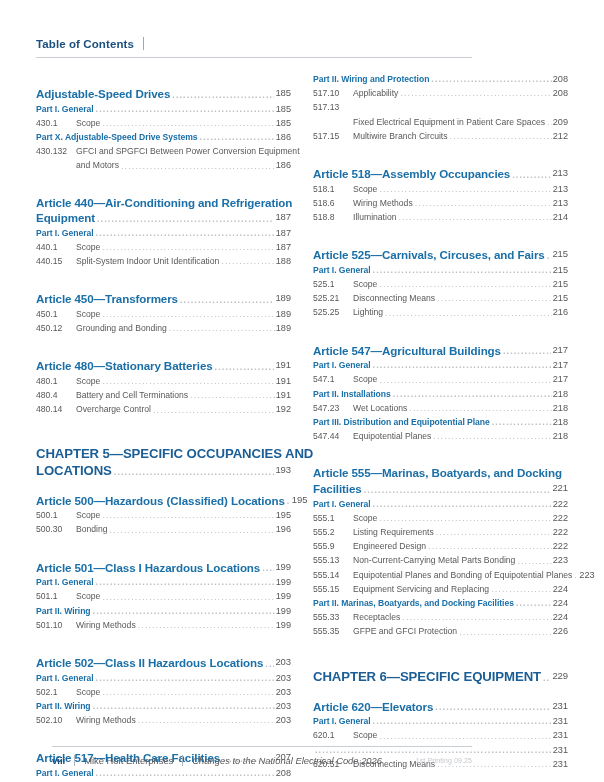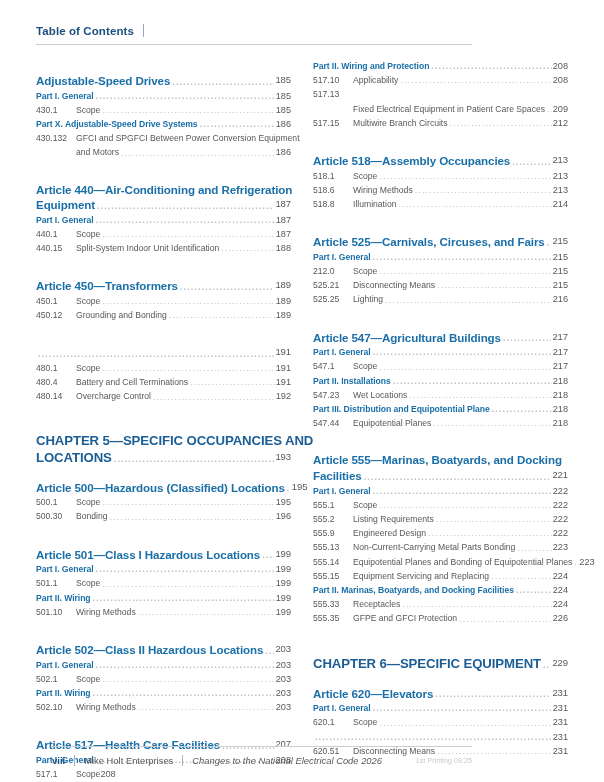--- a/index.html
+++ b/index.html
@@ -13,21 +13,21 @@
     font-family: "Liberation Sans", sans-serif;
     color: #58585b;
     overflow: hidden;
   }
 
   .page {
     position: relative;
     width: 508px;
     height: 782px;
     box-sizing: border-box;
-    padding: 0 36px;
+    padding: 13px 36px;
   }
 
   
   .header {
     padding-top: 24px;
   }
   .header-row {
     display: flex;
     align-items: center;
     gap: 9px;
@@ -278,20 +278,21 @@
         </div>
         <div class="entry section">
           <span class="num">450.12</span>
           <span class="txt">Grounding and Bonding</span>
           <span class="leader">........................................................................................................................</span>
           <span class="pg">189</span>
         </div>
         <div class="spacer-sm"></div>
         <div class="article">
           <div class="entry">
+            <span class="txt">Article 480—Stationary Batteries</span>
             <span class="leader">........................................................................................................................</span>
             <span class="pg">191</span>
           </div>
         </div>
         <div class="entry section">
           <span class="num">480.1</span>
           <span class="txt">Scope</span>
           <span class="leader">........................................................................................................................</span>
           <span class="pg">191</span>
         </div>
@@ -476,21 +477,21 @@
             <span class="leader">........................................................................................................................</span>
             <span class="pg">215</span>
           </div>
         </div>
         <div class="entry part">
           <span class="txt">Part I. General</span>
           <span class="leader">........................................................................................................................</span>
           <span class="pg">215</span>
         </div>
         <div class="entry section">
-          <span class="num">212.0</span>
+          <span class="num">525.1</span>
           <span class="txt">Scope</span>
           <span class="leader">........................................................................................................................</span>
           <span class="pg">215</span>
         </div>
         <div class="entry section">
           <span class="num">525.21</span>
           <span class="txt">Disconnecting Means</span>
           <span class="leader">........................................................................................................................</span>
           <span class="pg">215</span>
         </div>

